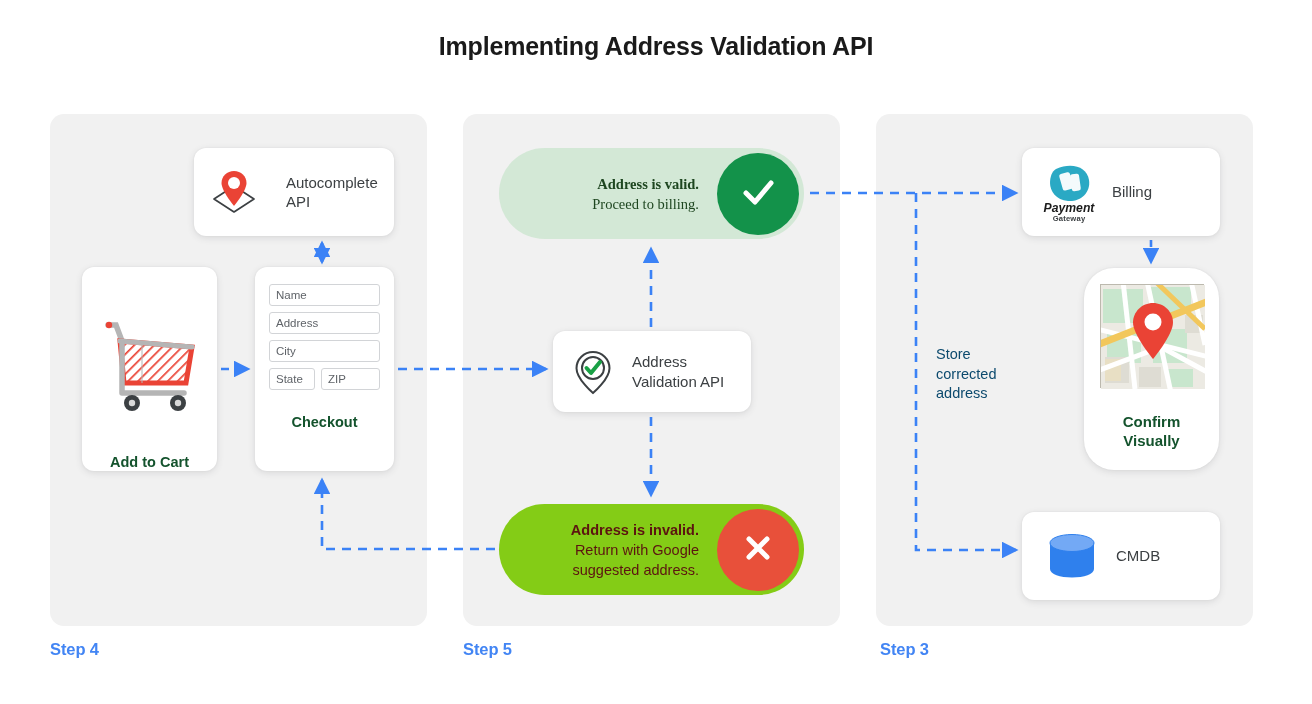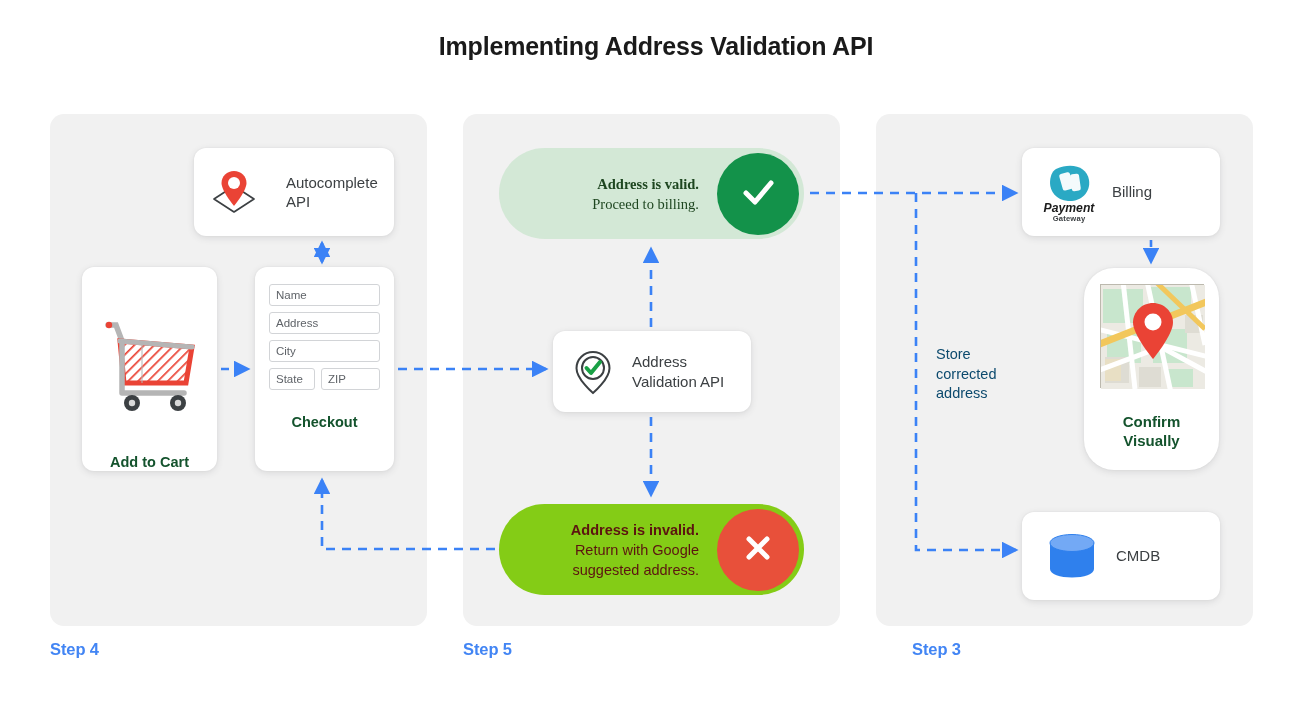--- a/index.html
+++ b/index.html
@@ -29,21 +29,21 @@
   #panel2 { left: 463px; top: 114px; width: 377px; height: 512px; }
   #panel3 { left: 876px; top: 114px; width: 377px; height: 512px; }
 
   .step-label {
     position: absolute;
     font-size: 16.5px; font-weight: 700; color: #4285F4;
     letter-spacing: -0.1px;
   }
   #steplab1 { left: 50px;  top: 640px; }
   #steplab2 { left: 463px; top: 640px; }
-  #steplab3 { left: 912px; top: 640px; }
+  #steplab3 { left: 880px; top: 640px; }
 
   
   .card {
     position: absolute;
     background: #ffffff;
     border-radius: 12px;
     box-shadow: 0 2px 7px rgba(60,64,67,.13), 0 0 2px rgba(60,64,67,.08);
   }
   .card-label {
     color: #3c4043;

